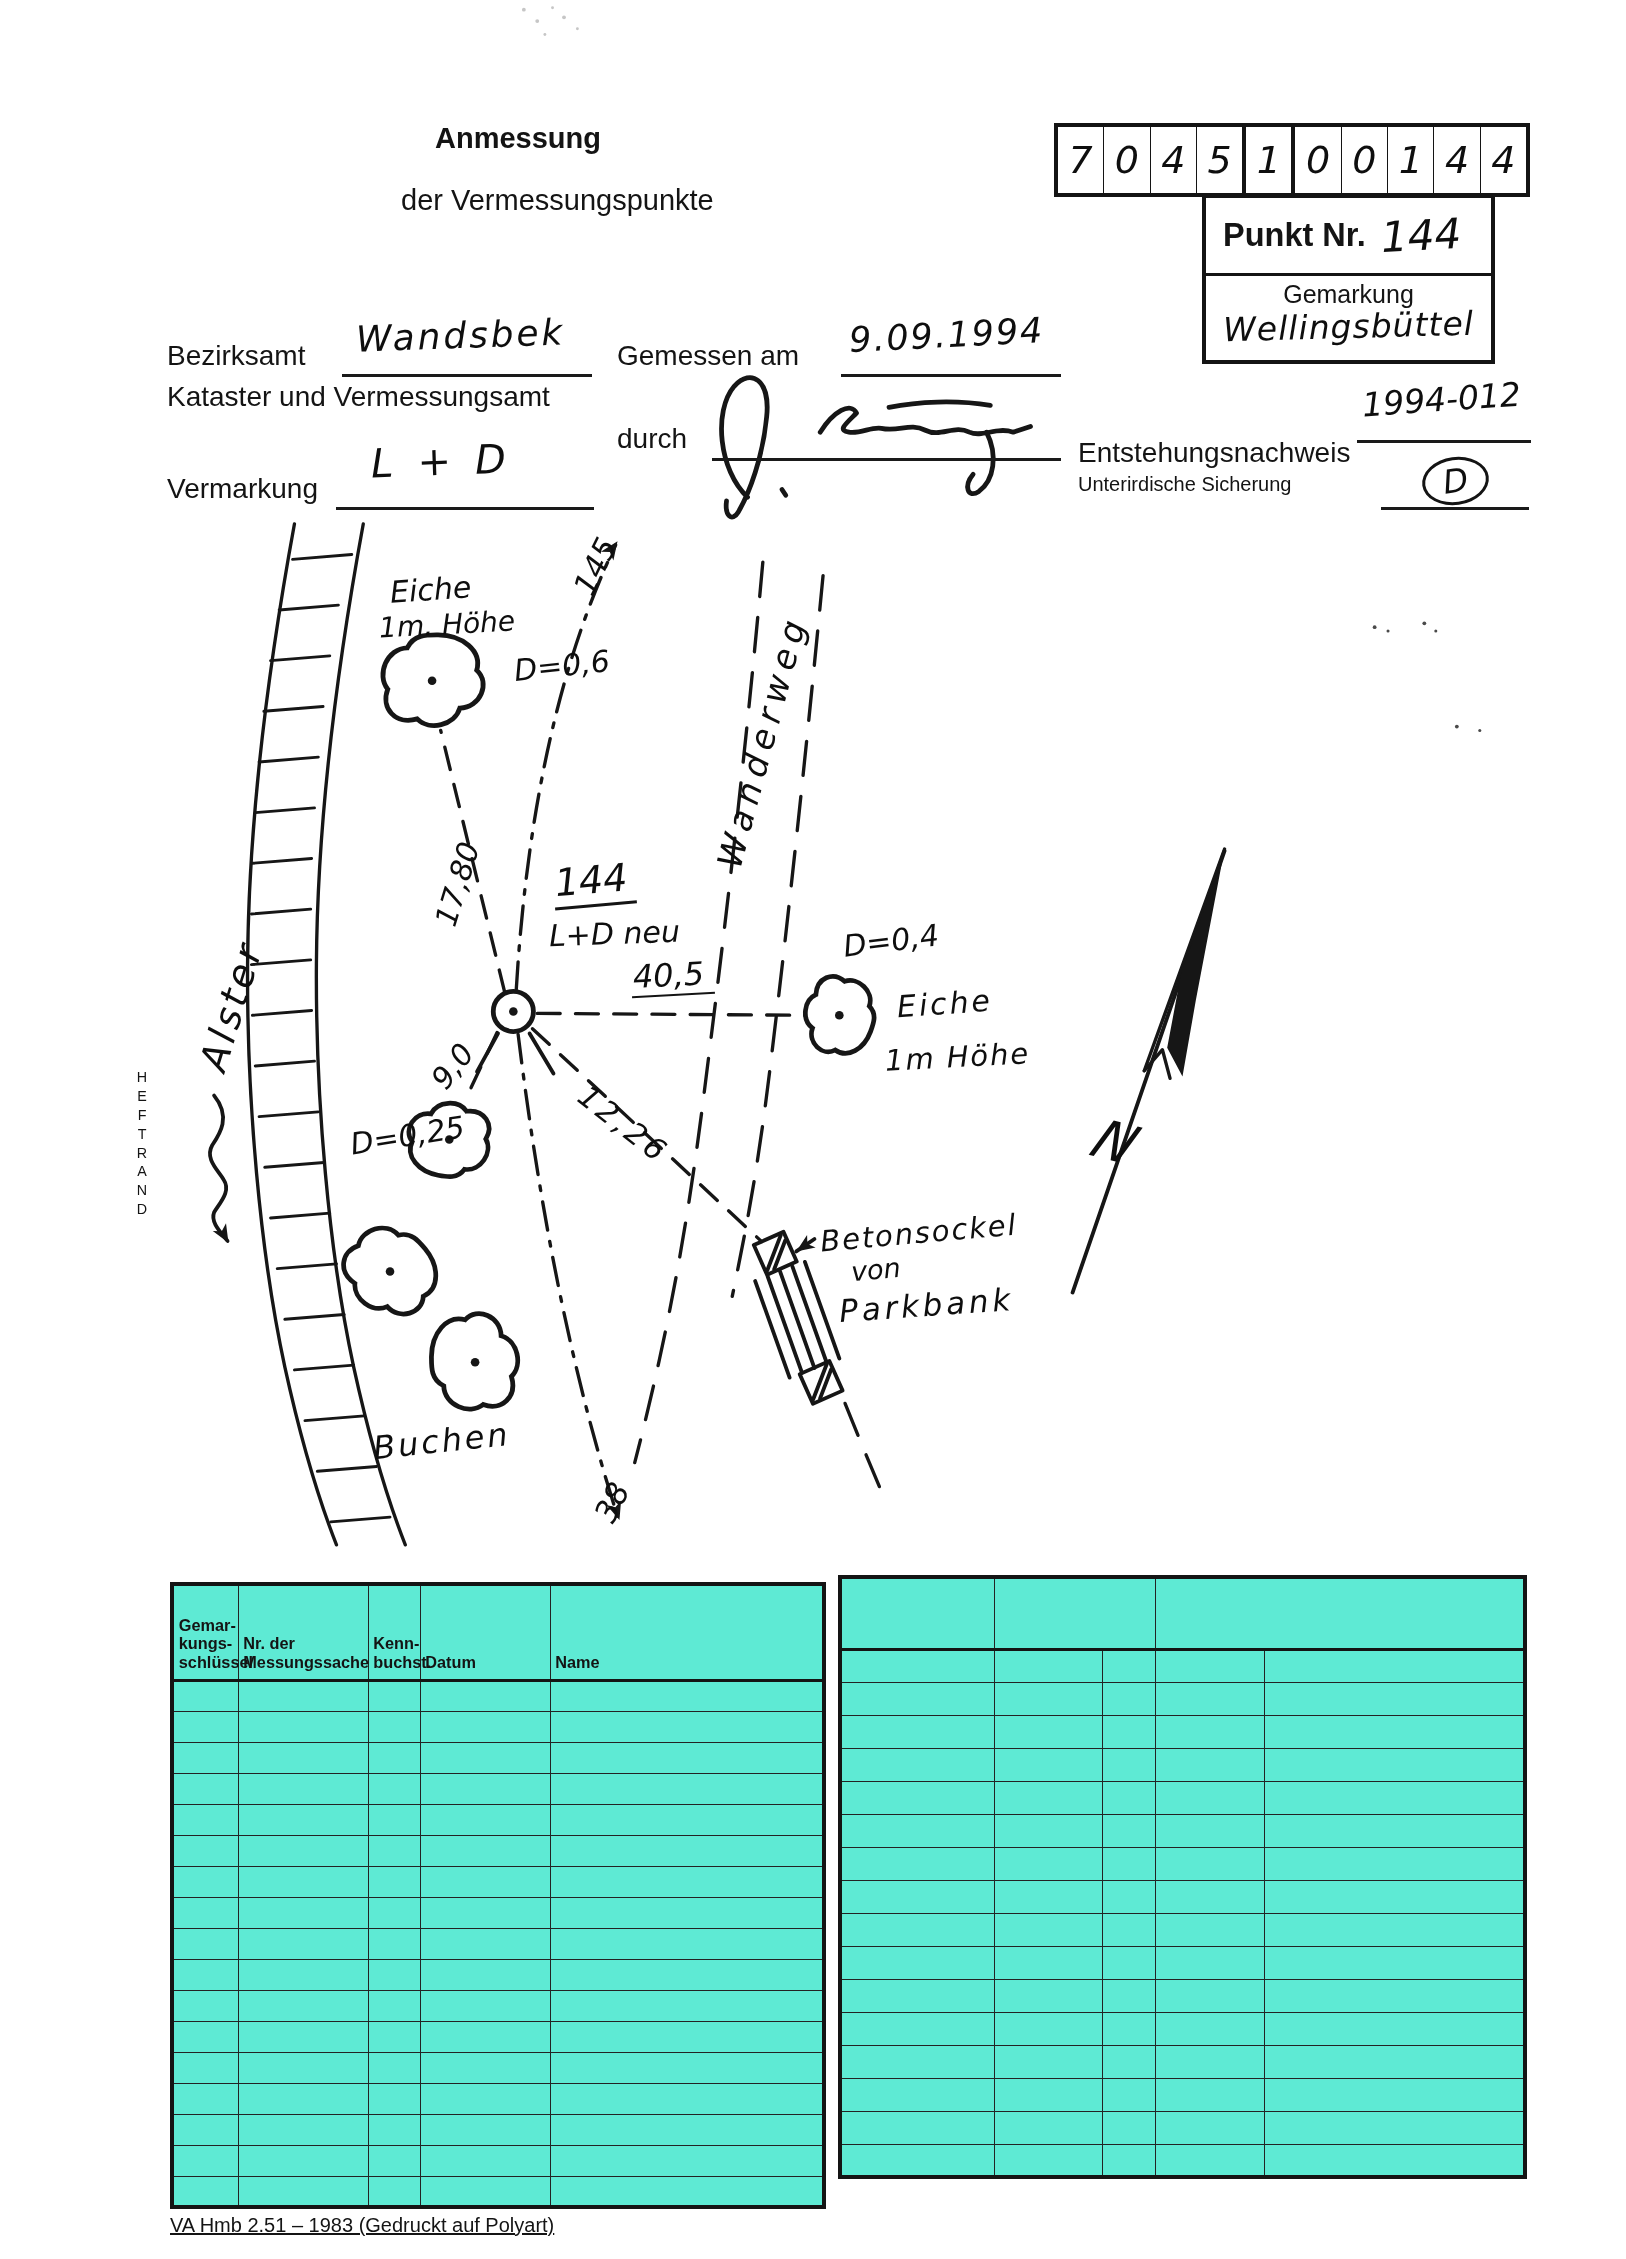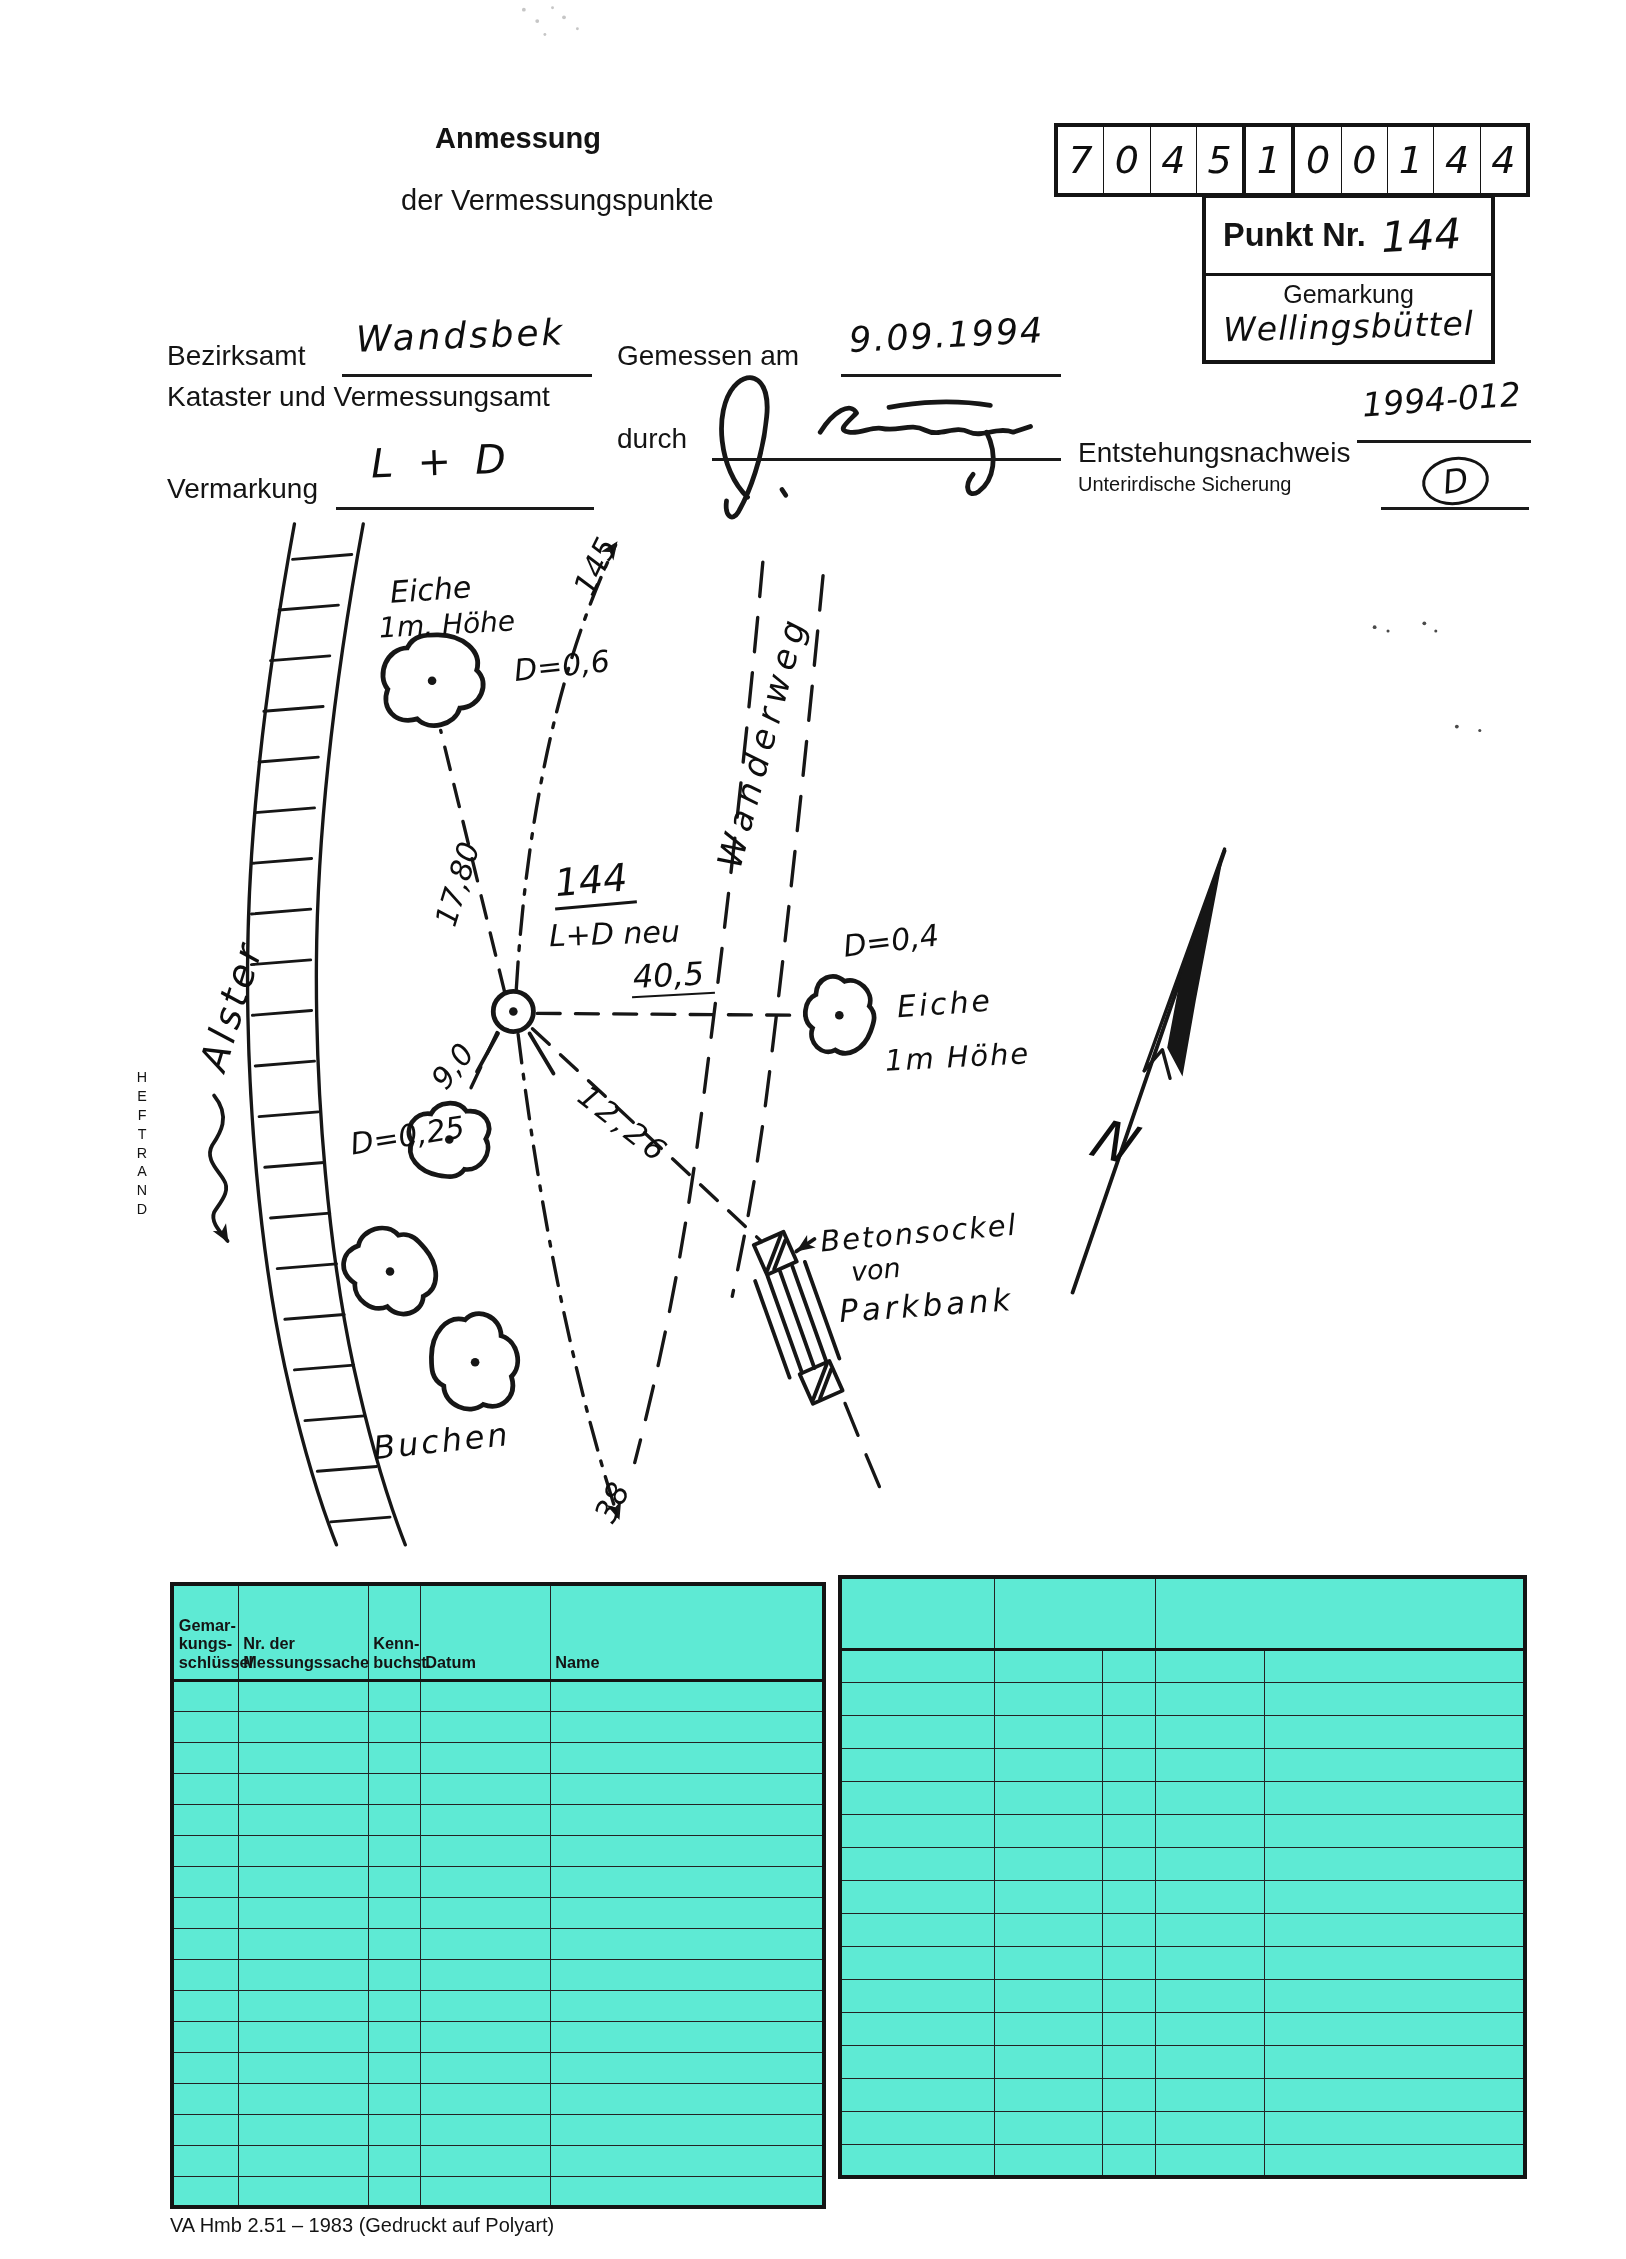--- a/index.html
+++ b/index.html
@@ -517,16 +517,16 @@
         <tr>
           <td></td>
           <td></td>
           <td></td>
           <td></td>
           <td></td>
         </tr>
       </tbody>
   </table>
 
-  <div class="abs pr" style="left:170px;top:2214px;font-size:20px;">VA Hmb 2.51 – 1983 (Gedruckt auf Polyart)</div>
+  <div class="abs pr" style="left:170px;top:2214px;font-size:20px;text-decoration:underline;">VA Hmb 2.51 – 1983 (Gedruckt auf Polyart)</div>
 
 </div>
 
 
 </body></html>

